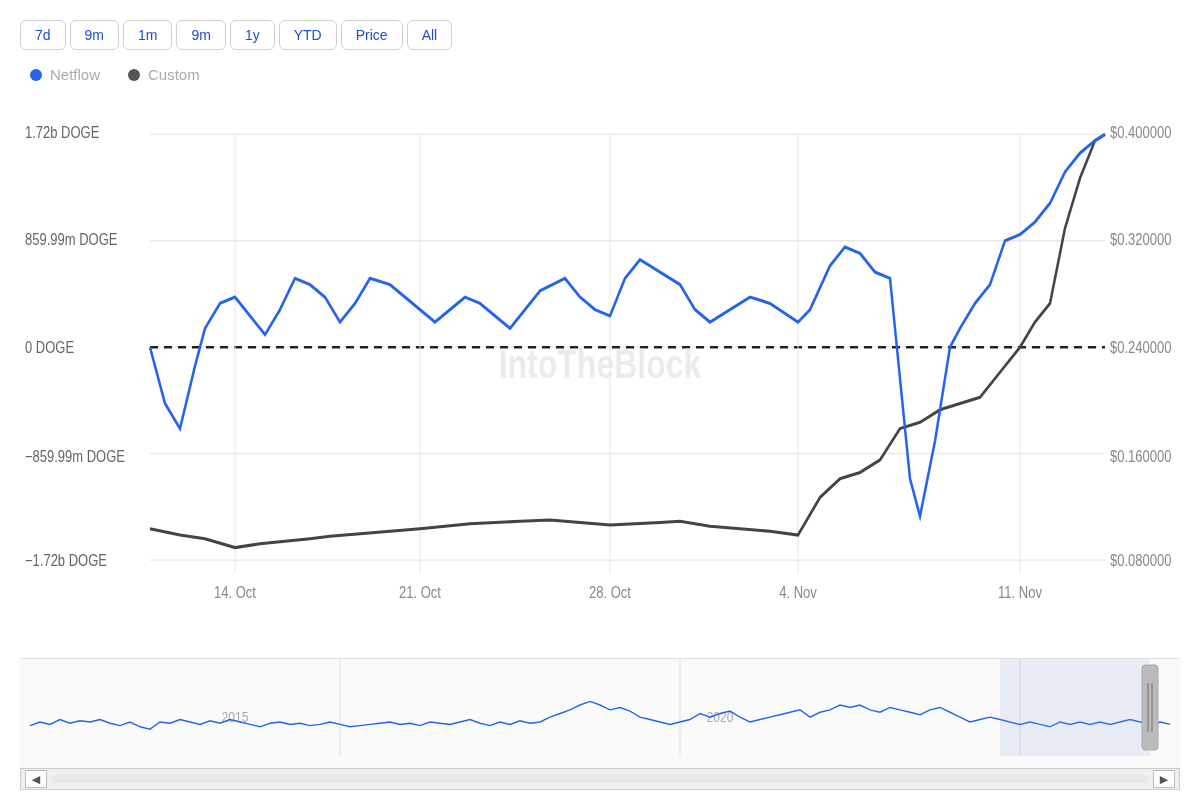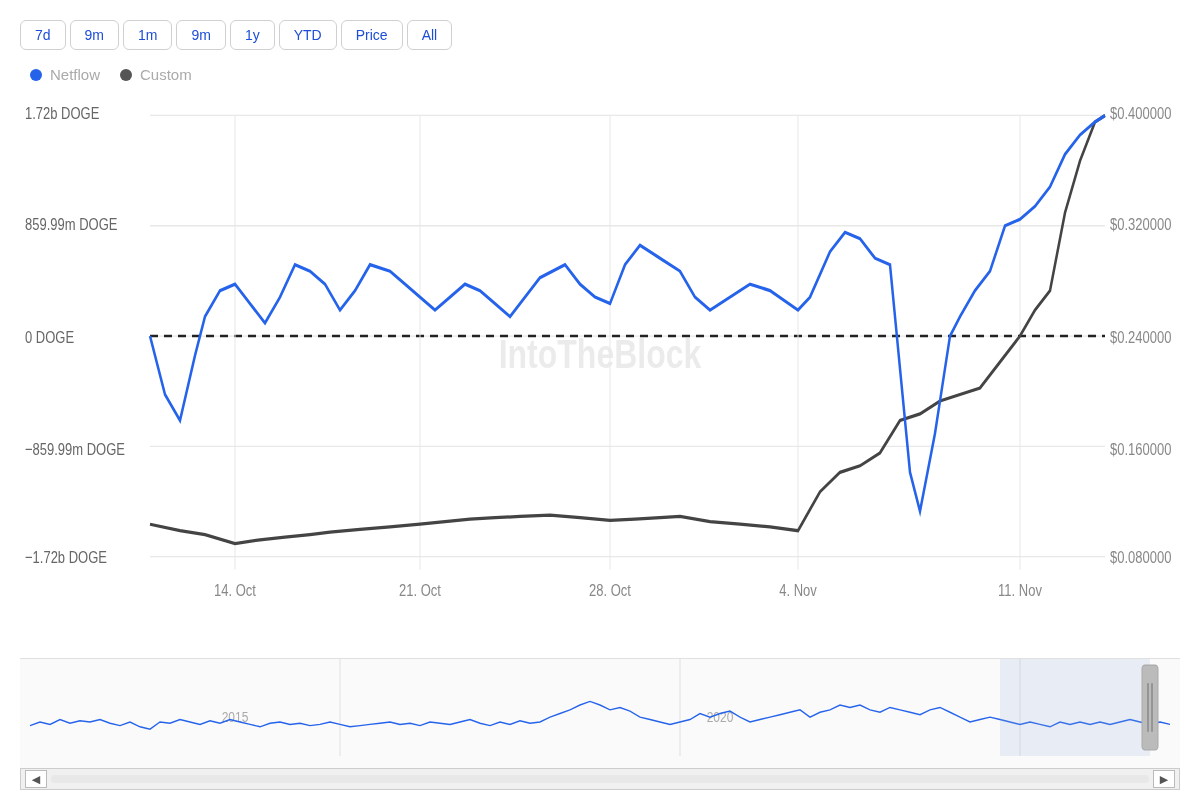--- a/index.html
+++ b/index.html
@@ -34,21 +34,22 @@
       background: #fff;
       font-size: 14px;
       color: #1d4ed8;
       cursor: pointer;
       font-weight: 500;
     }
 
     
     .legend {
       display: flex;
-      gap: 20px;
+      gap: 28px;
+      margin-bottom: 20px;
       margin-left: 10px;
       flex-shrink: 0;
     }
     .legend-item {
       display: flex;
       align-items: center;
       gap: 8px;
       font-size: 15px;
       color: #aaa;
     }

